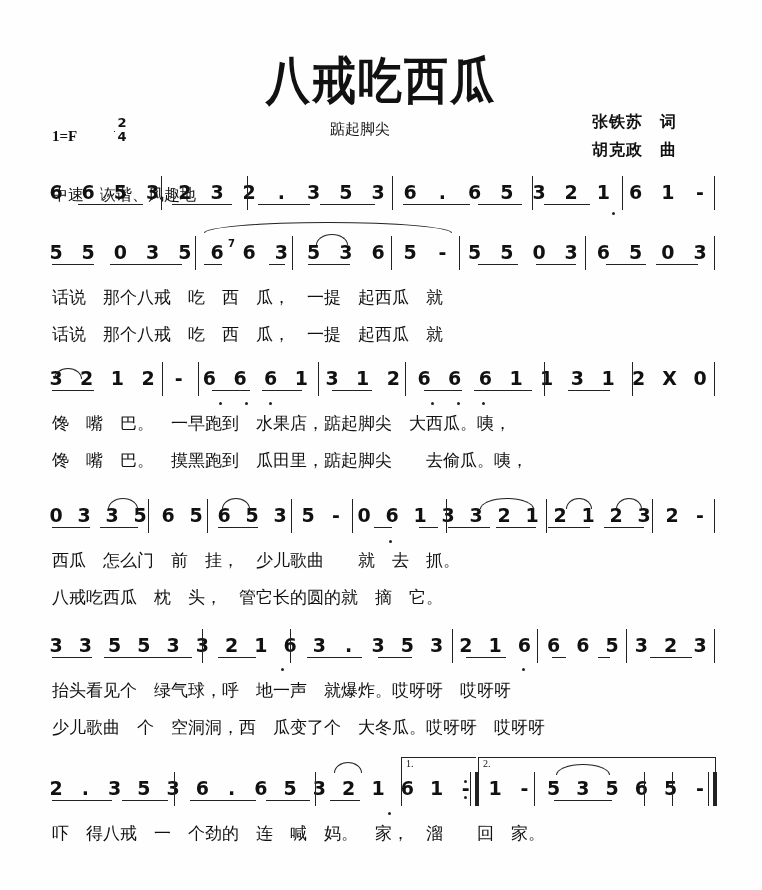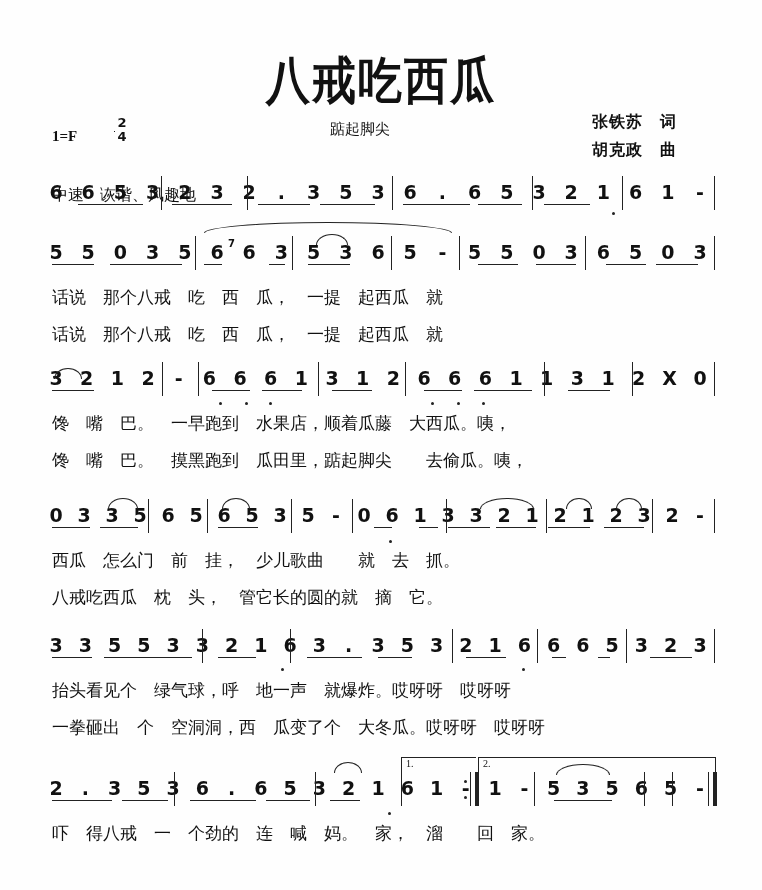--- a/index.html
+++ b/index.html
@@ -149,21 +149,21 @@
     <div class="bar" style="left: 405px; top: 362px; height: 34px;"></div>
     <div class="bar" style="left: 544px; top: 362px; height: 34px;"></div>
     <div class="bar" style="left: 632px; top: 362px; height: 34px;"></div>
     <div class="bar" style="left: 714px; top: 362px; height: 34px;"></div>
     <div class="dot" style="left: 219px; top: 402px;"></div>
     <div class="dot" style="left: 245px; top: 402px;"></div>
     <div class="dot" style="left: 269px; top: 402px;"></div>
     <div class="dot" style="left: 431px; top: 402px;"></div>
     <div class="dot" style="left: 457px; top: 402px;"></div>
     <div class="dot" style="left: 482px; top: 402px;"></div>
-    <div class="lyr" style="left: 52px; top: 412px;">馋　嘴　巴。　一早跑到　水果店，顺着瓜藤　大西瓜。咦，</div>
+    <div class="lyr" style="left: 52px; top: 412px;">馋　嘴　巴。　一早跑到　水果店，踮起脚尖　大西瓜。咦，</div>
     <div class="lyr" style="left: 52px; top: 449px;">馋　嘴　巴。　摸黑跑到　瓜田里，踮起脚尖　　去偷瓜。咦，</div>
     <div class="note" style="left: 49px; top: 505px;">0</div>
     <div class="note" style="left: 77px; top: 505px;">3</div>
     <div class="note" style="left: 105px; top: 505px;">3</div>
     <div class="note" style="left: 133px; top: 505px;">5</div>
     <div class="note" style="left: 161px; top: 505px;">6</div>
     <div class="note" style="left: 189px; top: 505px;">5</div>
     <div class="note" style="left: 217px; top: 505px;">6</div>
     <div class="note" style="left: 245px; top: 505px;">5</div>
     <div class="note" style="left: 273px; top: 505px;">3</div>
@@ -236,21 +236,21 @@
     <div class="ul" style="left: 650px; width: 42px; top: 657px;"></div>
     <div class="bar" style="left: 202px; top: 629px; height: 34px;"></div>
     <div class="bar" style="left: 290px; top: 629px; height: 34px;"></div>
     <div class="bar" style="left: 452px; top: 629px; height: 34px;"></div>
     <div class="bar" style="left: 537px; top: 629px; height: 34px;"></div>
     <div class="bar" style="left: 626px; top: 629px; height: 34px;"></div>
     <div class="bar" style="left: 714px; top: 629px; height: 34px;"></div>
     <div class="dot" style="left: 281px; top: 668px;"></div>
     <div class="dot" style="left: 522px; top: 668px;"></div>
     <div class="lyr" style="left: 52px; top: 679px;">抬头看见个　绿气球，呼　地一声　就爆炸。哎呀呀　哎呀呀</div>
-    <div class="lyr" style="left: 52px; top: 716px;">一拳砸出　个　空洞洞，西　瓜变了个　大冬瓜。哎呀呀　哎呀呀</div>
+    <div class="lyr" style="left: 52px; top: 716px;">少儿歌曲　个　空洞洞，西　瓜变了个　大冬瓜。哎呀呀　哎呀呀</div>
     <div class="note" style="left: 49px; top: 778px;">2</div>
     <div class="note" style="left: 78.2727px; top: 778px;">.</div>
     <div class="note" style="left: 107.545px; top: 778px;">3</div>
     <div class="note" style="left: 136.818px; top: 778px;">5</div>
     <div class="note" style="left: 166.091px; top: 778px;">3</div>
     <div class="note" style="left: 195.364px; top: 778px;">6</div>
     <div class="note" style="left: 224.636px; top: 778px;">.</div>
     <div class="note" style="left: 253.909px; top: 778px;">6</div>
     <div class="note" style="left: 283.182px; top: 778px;">5</div>
     <div class="note" style="left: 312.455px; top: 778px;">3</div>

